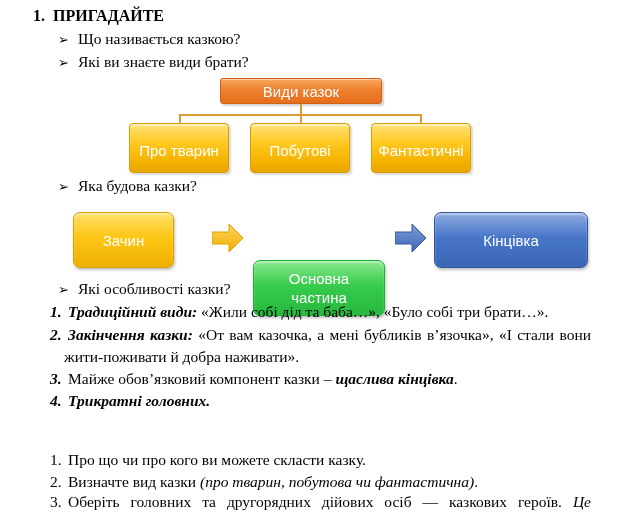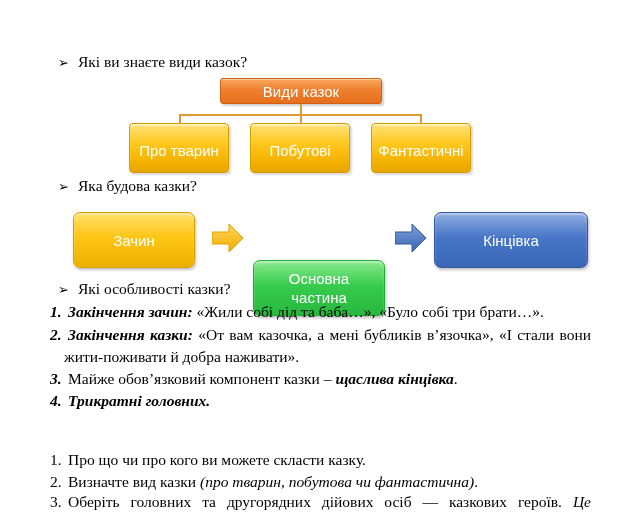--- a/index.html
+++ b/index.html
@@ -52,36 +52,42 @@
     box-shadow:2px 2px 2px rgba(0,0,0,0.15), inset 0 2px 1px rgba(255,255,255,0.5);
   }
   .connector { position:absolute; background:#dd9c33; }
 
   
   .flow-box {
     position:absolute; top:212px; height:56px;
     border-radius:7px; white-space:pre-line; line-height:19px;
     box-shadow:1px 2px 3px rgba(0,0,0,0.25), inset 0 2px 2px rgba(255,255,255,0.4);
   }
-  .flow-start { left:73px; width:122px; border:1px solid #d9a000;
+  .flow-start { left:73px; width:101px; border:1px solid #d9a000;
     background:linear-gradient(180deg,#ffe06a 0%,#fdc615 45%,#edb000 100%);text-align:center; }
   .flow-mid { left:253px; width:132px; border:1px solid #1fae35;
     background:linear-gradient(180deg,#8ae98e 0%,#37cc4d 45%,#27b83d 100%);margin-top:48px; }
   .flow-end { left:434px; width:154px; border:1px solid #33599f;
     background:linear-gradient(180deg,#8face0 0%,#4876c7 45%,#3a66b5 100%); }
   .flow-arrow { position:absolute; top:223px; }
 </style>
 </head>
 <body>
 
 <div class="page">
 
+  <div class="sec-header" style="top:6px">
+    <span class="num">1.</span><span>ПРИГАДАЙТЕ</span>
+  </div>
 
+  <div class="bullet" style="top:29px">
+    <span class="glyph">➢</span><span>Що називається казкою?</span>
+  </div>
   <div class="bullet" style="top:52px">
-    <span class="glyph">➢</span><span>Які ви знаєте види казок?</span>
+    <span class="glyph">➢</span><span>Які ви знаєте види брати?</span>
   </div>
 
   <div>
     <div class="org-root diagram-text">Види казок</div>
     <div class="connector" style="left:300px; top:104px; width:2px; height:20px;"></div>
     <div class="connector" style="left:179px; top:114px; width:243px; height:2px;"></div>
     <div class="connector" style="left:179px; top:114px; width:2px; height:9px;"></div>
     <div class="connector" style="left:420px; top:114px; width:2px; height:9px;"></div>
     <div class="org-child diagram-text" style="left:129px">Про тварин</div>
     <div class="org-child diagram-text" style="left:250px">Побутові</div>
@@ -115,21 +121,21 @@
       <path d="M0 9 H17 V1 L31 15 L17 29 V21 H0 Z" fill="url(#gb)" stroke="#33599f" stroke-width="1"></path>
     </svg>
     <div class="flow-box flow-end diagram-text">Кінцівка</div>
   </div>
 
   <div class="bullet" style="top:279px">
     <span class="glyph">➢</span><span>Які особливості казки?</span>
   </div>
 
   <div class="item" style="top:301px">
-    <span class="inum bi">1.</span><span class="bi">Закінчення зачин:</span><span> «Жили собі дід та баба…», «Було собі три брати…».</span><span class="bi"></span><span></span>
+    <span class="inum bi">1.</span><span class="bi">Традиційний види:</span><span> «Жили собі дід та баба…», «Було собі три брати…».</span><span class="bi"></span><span></span>
   </div>
   <div class="item justify" style="top:324px">
     <span class="inum bi">2.</span><span class="bi">Закінчення казки:</span><span> «От вам казочка, а мені бубликів в’язочка», «І стали вони жити-поживати й добра наживати».</span><span class="bi"></span><span></span>
   </div>
   <div class="item" style="top:368px">
     <span class="inum bi">3.</span><span class="bi"></span><span>Майже обов’язковий компонент казки – </span><span class="bi">щаслива кінцівка</span><span>.</span>
   </div>
   <div class="item" style="top:390px">
     <span class="inum bi">4.</span><span class="bi">Трикратні головних.</span><span></span><span class="bi"></span><span></span>
   </div>

